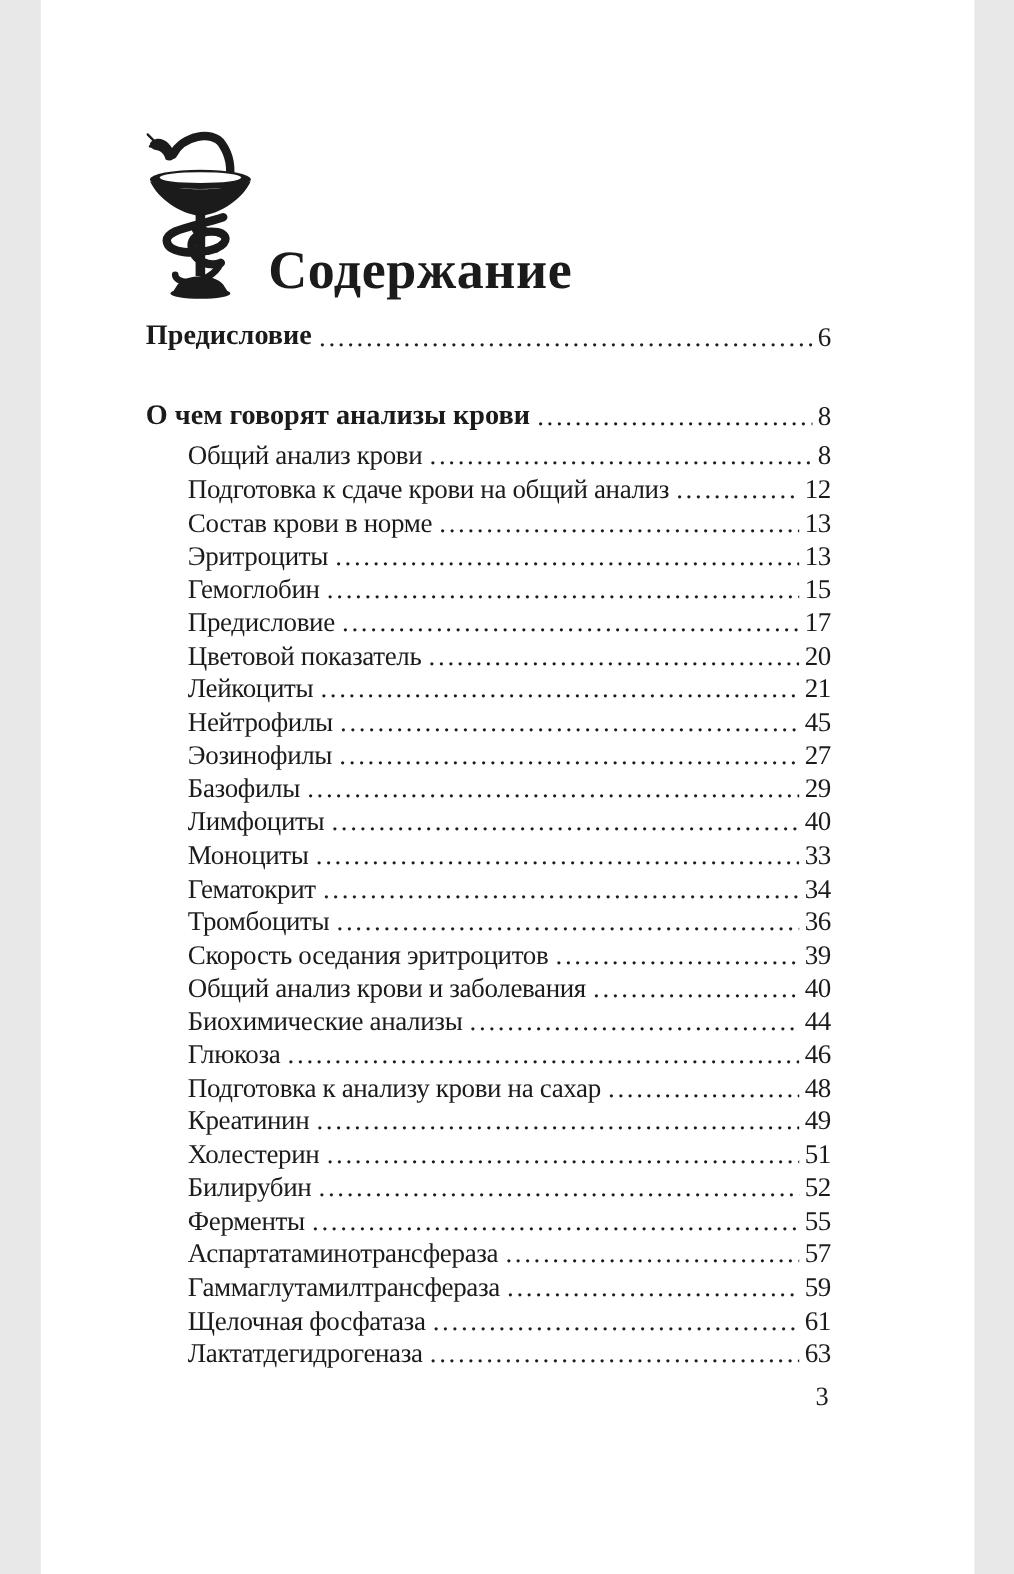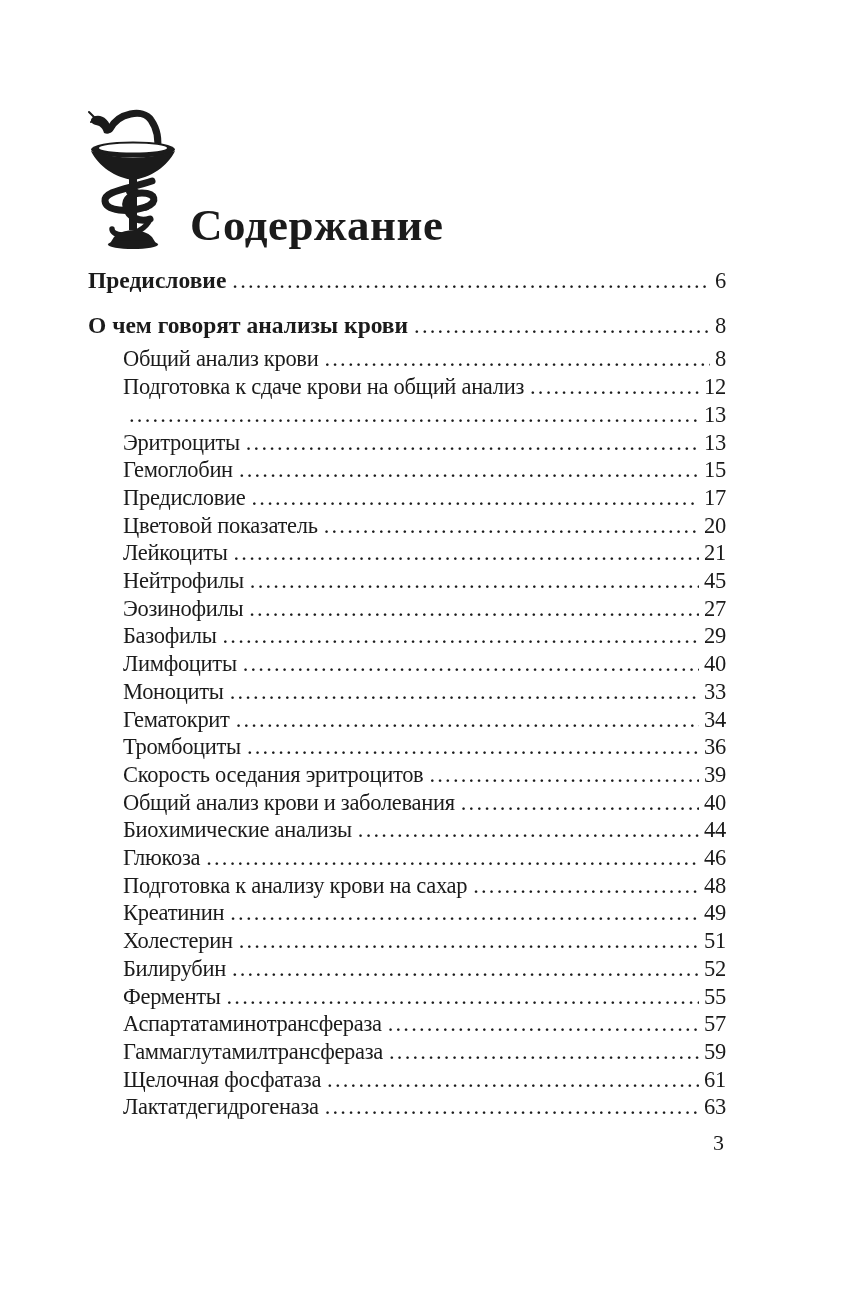--- a/index.html
+++ b/index.html
@@ -1,18 +1,18 @@
 <!DOCTYPE html>
 <html style="--ink: #1b1b1b; --paper: #ffffff;"><head>
 <meta charset="utf-8">
 <style>
   html, body { margin: 0; padding: 0; background: #e8e8e8; }
   .page {
     position: relative;
-    width: 845px;
+    width: 778px;
     height: 1312px;
     margin: 0 auto;
     background: var(--paper, #ffffff);
     color: var(--ink, #1b1b1b);
     font-family: "Liberation Serif", "DejaVu Serif", serif;
     box-sizing: border-box;
     padding: 105px 119px 0 88px;
     overflow: hidden;
   }
   .header {
@@ -34,21 +34,21 @@
   .row {
     display: flex;
     align-items: flex-end;
     font-size: 22.5px;
     line-height: 27.7px;
     letter-spacing: -0.3px;
   }
   .row .label { white-space: nowrap; }
   .row.lvl1 { padding-left: 35px; font-family: Liberation Serif, serif; }
   .row.bold .label { font-weight: bold; font-size: 23.5px; letter-spacing: 0; }
-  .row.gap-large { margin-top: 17px; }
+  .row.gap-large { margin-top: 38px; }
   .row.gap-small { margin-top: 6px; }
   .dots {
     flex: 1 1 auto;
     overflow: hidden;
     white-space: nowrap;
     margin: 0 5px 0 6px;
   }
   .dots::after {
     content: "...................................................................................................................................................................................";
     letter-spacing: 2.2px;
@@ -119,20 +119,21 @@
   </div>
 
 
   <div class="row lvl1">
     <span class="label">Подготовка к сдаче крови на общий анализ</span>
     <span class="dots"></span>
     <span class="pg">12</span>
   </div>
 
   <div class="row lvl1">
+    <span class="label">Состав крови в норме</span>
     <span class="dots"></span>
     <span class="pg">13</span>
   </div>
 
   <div class="row lvl1">
     <span class="label">Эритроциты</span>
     <span class="dots"></span>
     <span class="pg">13</span>
   </div>
 

